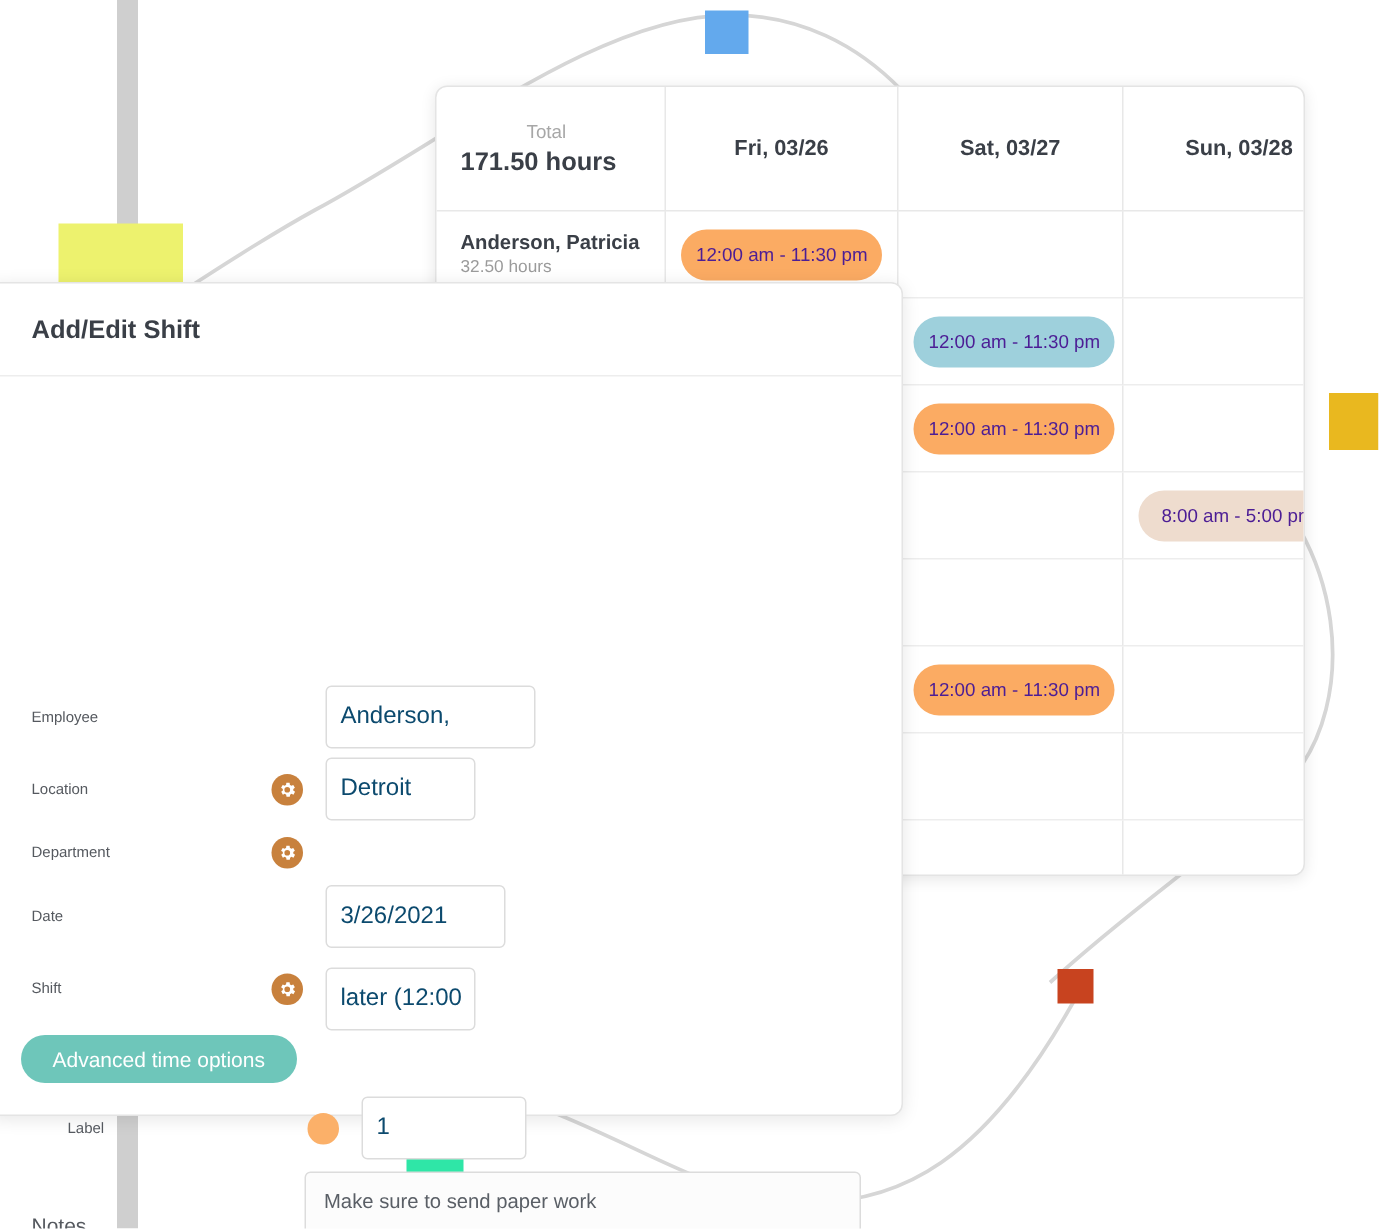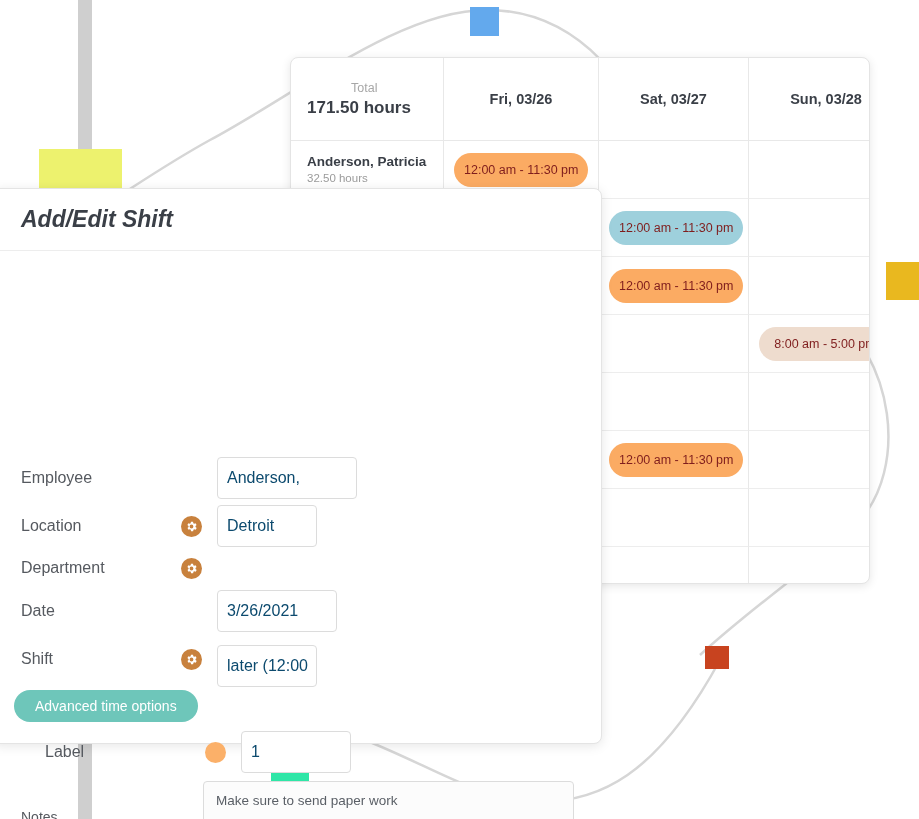--- a/index.html
+++ b/index.html
@@ -117,21 +117,21 @@
     padding-left: 10px;
   }
   .shift-pill {
     height: 34px;
     min-width: 132px;
     border-radius: 17px;
     display: flex;
     align-items: center;
     justify-content: center;
     font-size: 12.5px;
-    color: #7f1d1d;
+    color: #4c1d95;
     padding: 0 10px;
     box-sizing: border-box;
     white-space: nowrap;
   }
 
   
   #shift-form-panel {
     position: absolute;
     left: -8px;
     top: 188px;
@@ -145,34 +145,33 @@
   }
   #form-header {
     height: 62px;
     border-bottom: 1px solid #ededed;
     display: flex;
     align-items: center;
     padding-left: 28px;
     box-sizing: border-box;
   }
   #form-title {
-    font-size: 23px;
+    font-size: 17px;
     font-weight: bold;
     color: #3a3f47;
-    font-style: italic;
   }
   .form-row {
     position: absolute;
     left: 28px;
     display: flex;
     align-items: center;
     height: 30px;
   }
   .form-label {
-    font-size: 16px;
+    font-size: 10px;
     color: #55595f;
     width: 160px;
     flex: none;
   }
   .cfg-btn {
     width: 21px; height: 21px;
     border-radius: 50%;
     background: #c8813d;
     display: flex;
     align-items: center;

